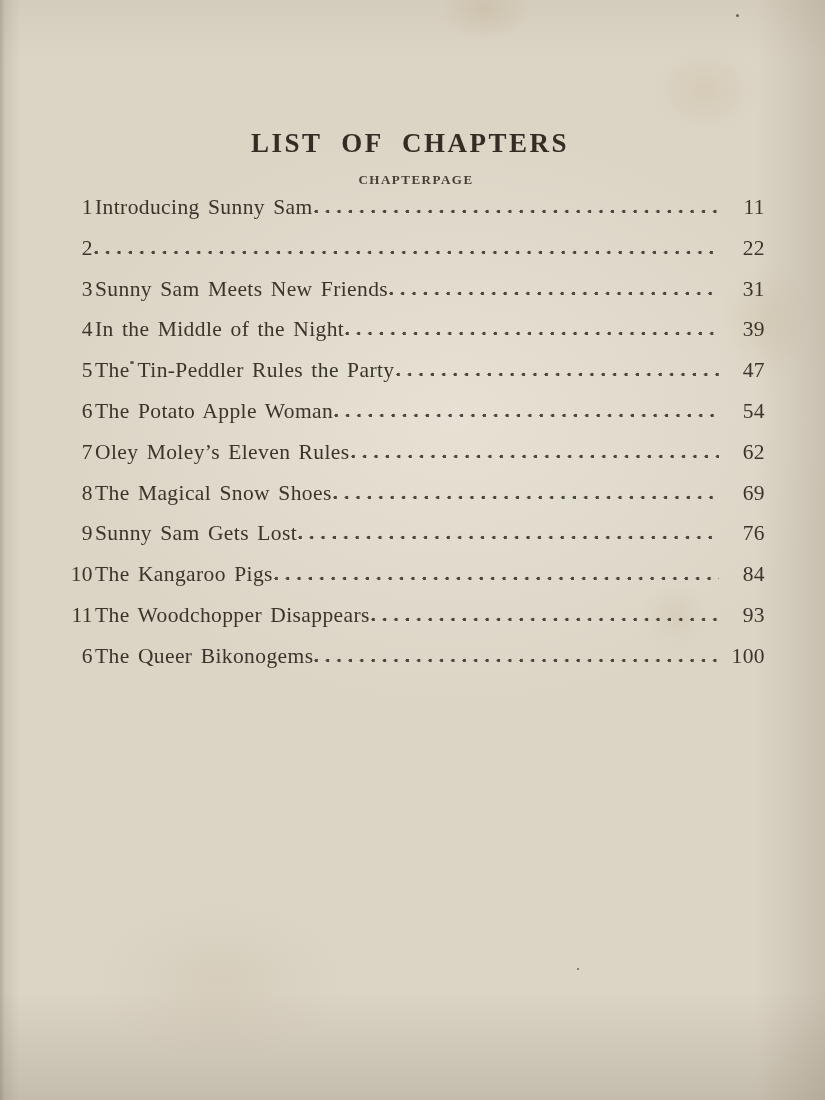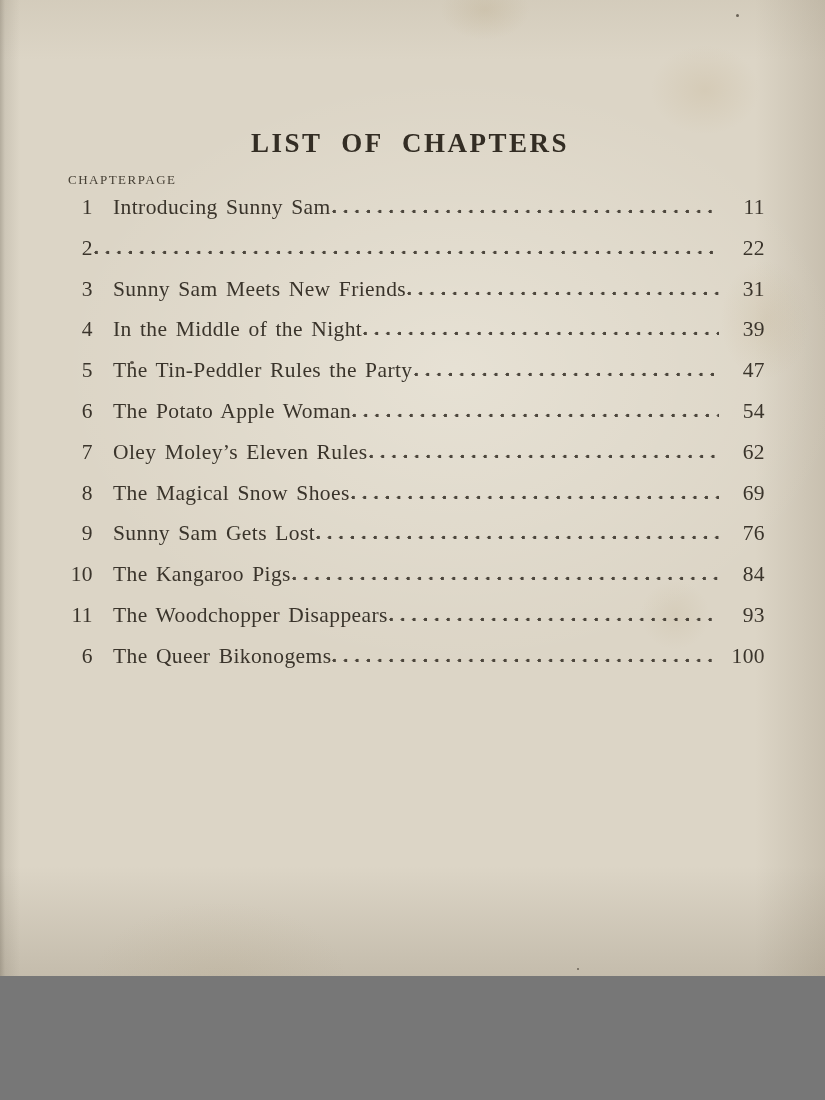--- a/index.html
+++ b/index.html
@@ -1,19 +1,19 @@
 <!DOCTYPE html>
 <html><head>
 <meta charset="utf-8">
 <style>
   html, body { margin: 0; padding: 0; background: #777; }
   .photo {
     position: relative;
     width: 825px;
-    height: 976px;
+    height: 1100px;
     overflow: hidden;
     font-family: "Liberation Serif", "DejaVu Serif", serif;
     color: #3a342b;
     background:
       radial-gradient(ellipse 560px 420px at 55% 38%, rgba(255,253,245,0.30), rgba(255,253,245,0) 70%),
       linear-gradient(to right, rgba(74,66,52,0.28) 0px, rgba(74,66,52,0.10) 5px, rgba(74,66,52,0) 20px),
       linear-gradient(to left, rgba(120,106,84,0.20) 0px, rgba(120,106,84,0) 70px),
       linear-gradient(to top, rgba(112,100,80,0.22) 0px, rgba(112,100,80,0) 110px),
       linear-gradient(to bottom, rgba(140,126,100,0.10) 0px, rgba(140,126,100,0) 60px),
       #dcd5c6;
@@ -53,45 +53,45 @@
     margin: 0;
     text-align: center;
     font-size: 27px;
     font-weight: 600;
     letter-spacing: 2.5px;
     word-spacing: 10px;
     color: #332d24;
   }
   .col-headers {
     display: flex;
-    justify-content: flex-start;
+    justify-content: center;
     margin-top: 13px;
     padding: 0 1px 0 13px;
     font-size: 13px;
-    font-weight: 400;
+    font-weight: 700;
     letter-spacing: 1.5px;
     color: #453f34;
   }
   .chapter-list { margin-top: 7px; }
   .toc-row {
     display: flex;
     align-items: baseline;
     height: 40.8px;
     font-size: 21.5px;
     letter-spacing: 0.4px;
     word-spacing: 2.5px;
     white-space: nowrap;
   }
   .toc-num {
     width: 38px;
     text-align: right;
     flex: 0 0 auto;
   }
   .toc-title {
-    margin-left: 20px;
+    margin-left: 2px;
     flex: 0 0 auto;
   }
   .leader {
     flex: 1 1 auto;
     height: 5px;
     margin: 0 2px 0 1px;
     background-image: radial-gradient(circle at 2.2px 2.4px, rgba(56,50,41,0.88) 1.65px, rgba(56,50,41,0) 1.95px);
     background-size: 11.4px 5px;
     background-repeat: repeat-x;
   }

